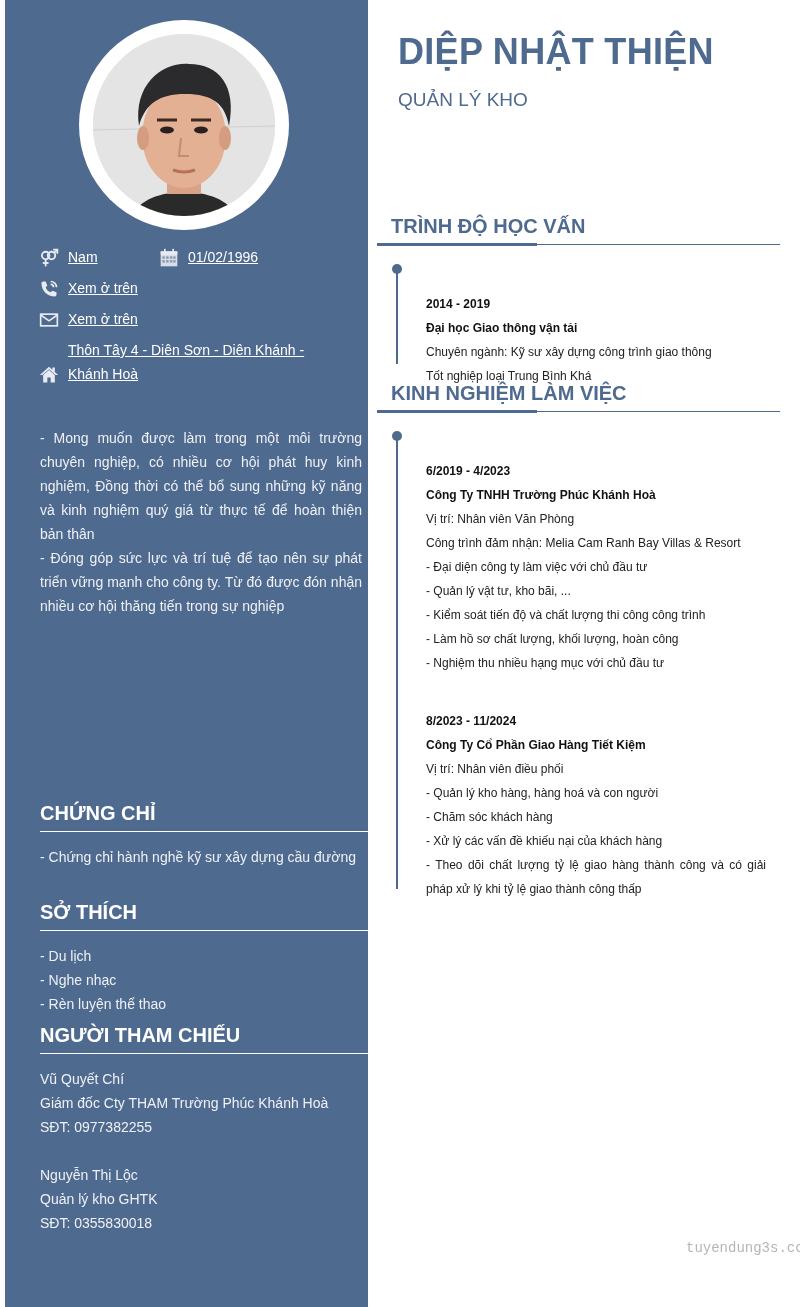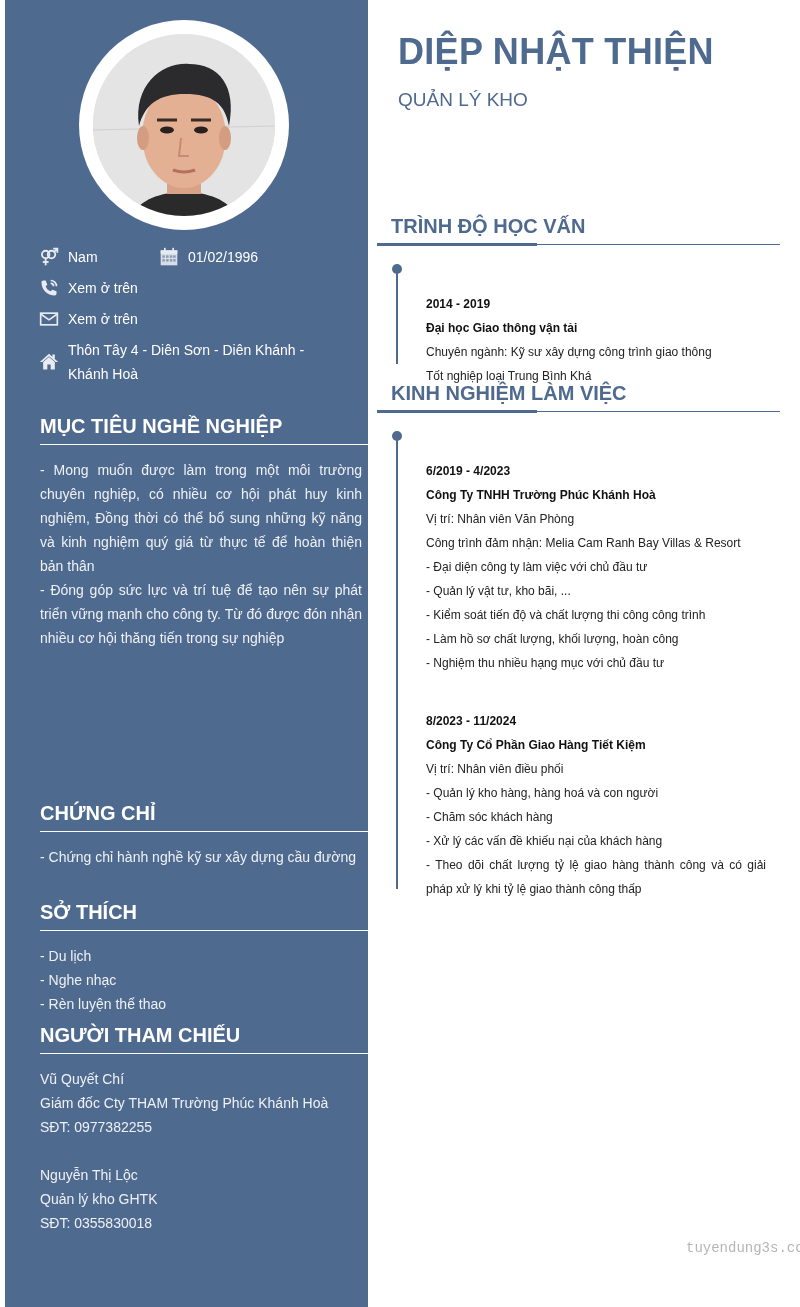--- a/index.html
+++ b/index.html
@@ -14,21 +14,21 @@
   .avatar-ring {
     position: absolute; left: 74px; top: 20px; width: 210px; height: 210px;
     border-radius: 50%; background: #ffffff;
   }
   .avatar {
     position: absolute; left: 14px; top: 14px; width: 182px; height: 182px; border-radius: 50%;
     overflow: hidden;
     background: linear-gradient(180deg, #e6e6e6 0%, #dcdcdc 60%, #cfcfcf 100%);
   }
   .avatar svg { width: 100%; height: 100%; display: block; }
-  .info-row { position: absolute; display: flex; align-items: center; }
+  .info-row { position: absolute; display: flex; align-items: flex-end; text-decoration: underline; }
   .info-row .ico { width: 22px; height: 22px; margin-right: 8px; display: flex; align-items: center; justify-content: center; color: #e8ecf2; }
   .info-row .ico svg { width: 20px; height: 20px; }
   .info-row .txt { font-size: 14px; line-height: 24px; }
 
   .s-section { position: absolute; left: 35px; width: 328px; }
   .s-title {
     font-size: 20px; font-weight: bold; color: #ffffff; line-height: 26px; height: 32px;
     border-bottom: 1.5px solid #ffffff; margin-right: 0;
   }
   .s-body { font-size: 14px; line-height: 24px; color: #eef1f5; margin-top: 13px; padding-right: 6px; text-align: justify; }
@@ -144,21 +144,20 @@
       <svg viewBox="0 0 24 24" fill="#e8ecf2">
         <polygon points="12,2 1,12 4,12 12,5 20,12 23,12"></polygon>
         <polygon points="5,12 12,6 19,12 19,21 14,21 14,15 10,15 10,21 5,21"></polygon>
         <rect x="16" y="3" width="3" height="5"></rect>
       </svg>
     </span>
     <span class="txt" style="width:280px;">Thôn Tây 4 - Diên Sơn - Diên Khánh - Khánh Hoà</span>
   </div>
 
   <section class="s-section" style="top:413px;">
-    <h2 class="s-title">MỤC TIÊU NGHỀ NGHIỆP</h2>
     <div class="s-body">
       <p>- Mong muốn được làm trong một môi trường chuyên nghiệp, có nhiều cơ hội phát huy kinh nghiệm, Đồng thời có thể bổ sung những kỹ năng và kinh nghiệm quý giá từ thực tế để hoàn thiện bản thân</p>
       <p>- Đóng góp sức lực và trí tuệ để tạo nên sự phát triển vững mạnh cho công ty. Từ đó được đón nhận nhiều cơ hội thăng tiến trong sự nghiệp</p>
     </div>
   </section>
 
 
   <section class="s-section" style="top:800px;">
     <h2 class="s-title">CHỨNG CHỈ</h2>
     <div class="s-body">

